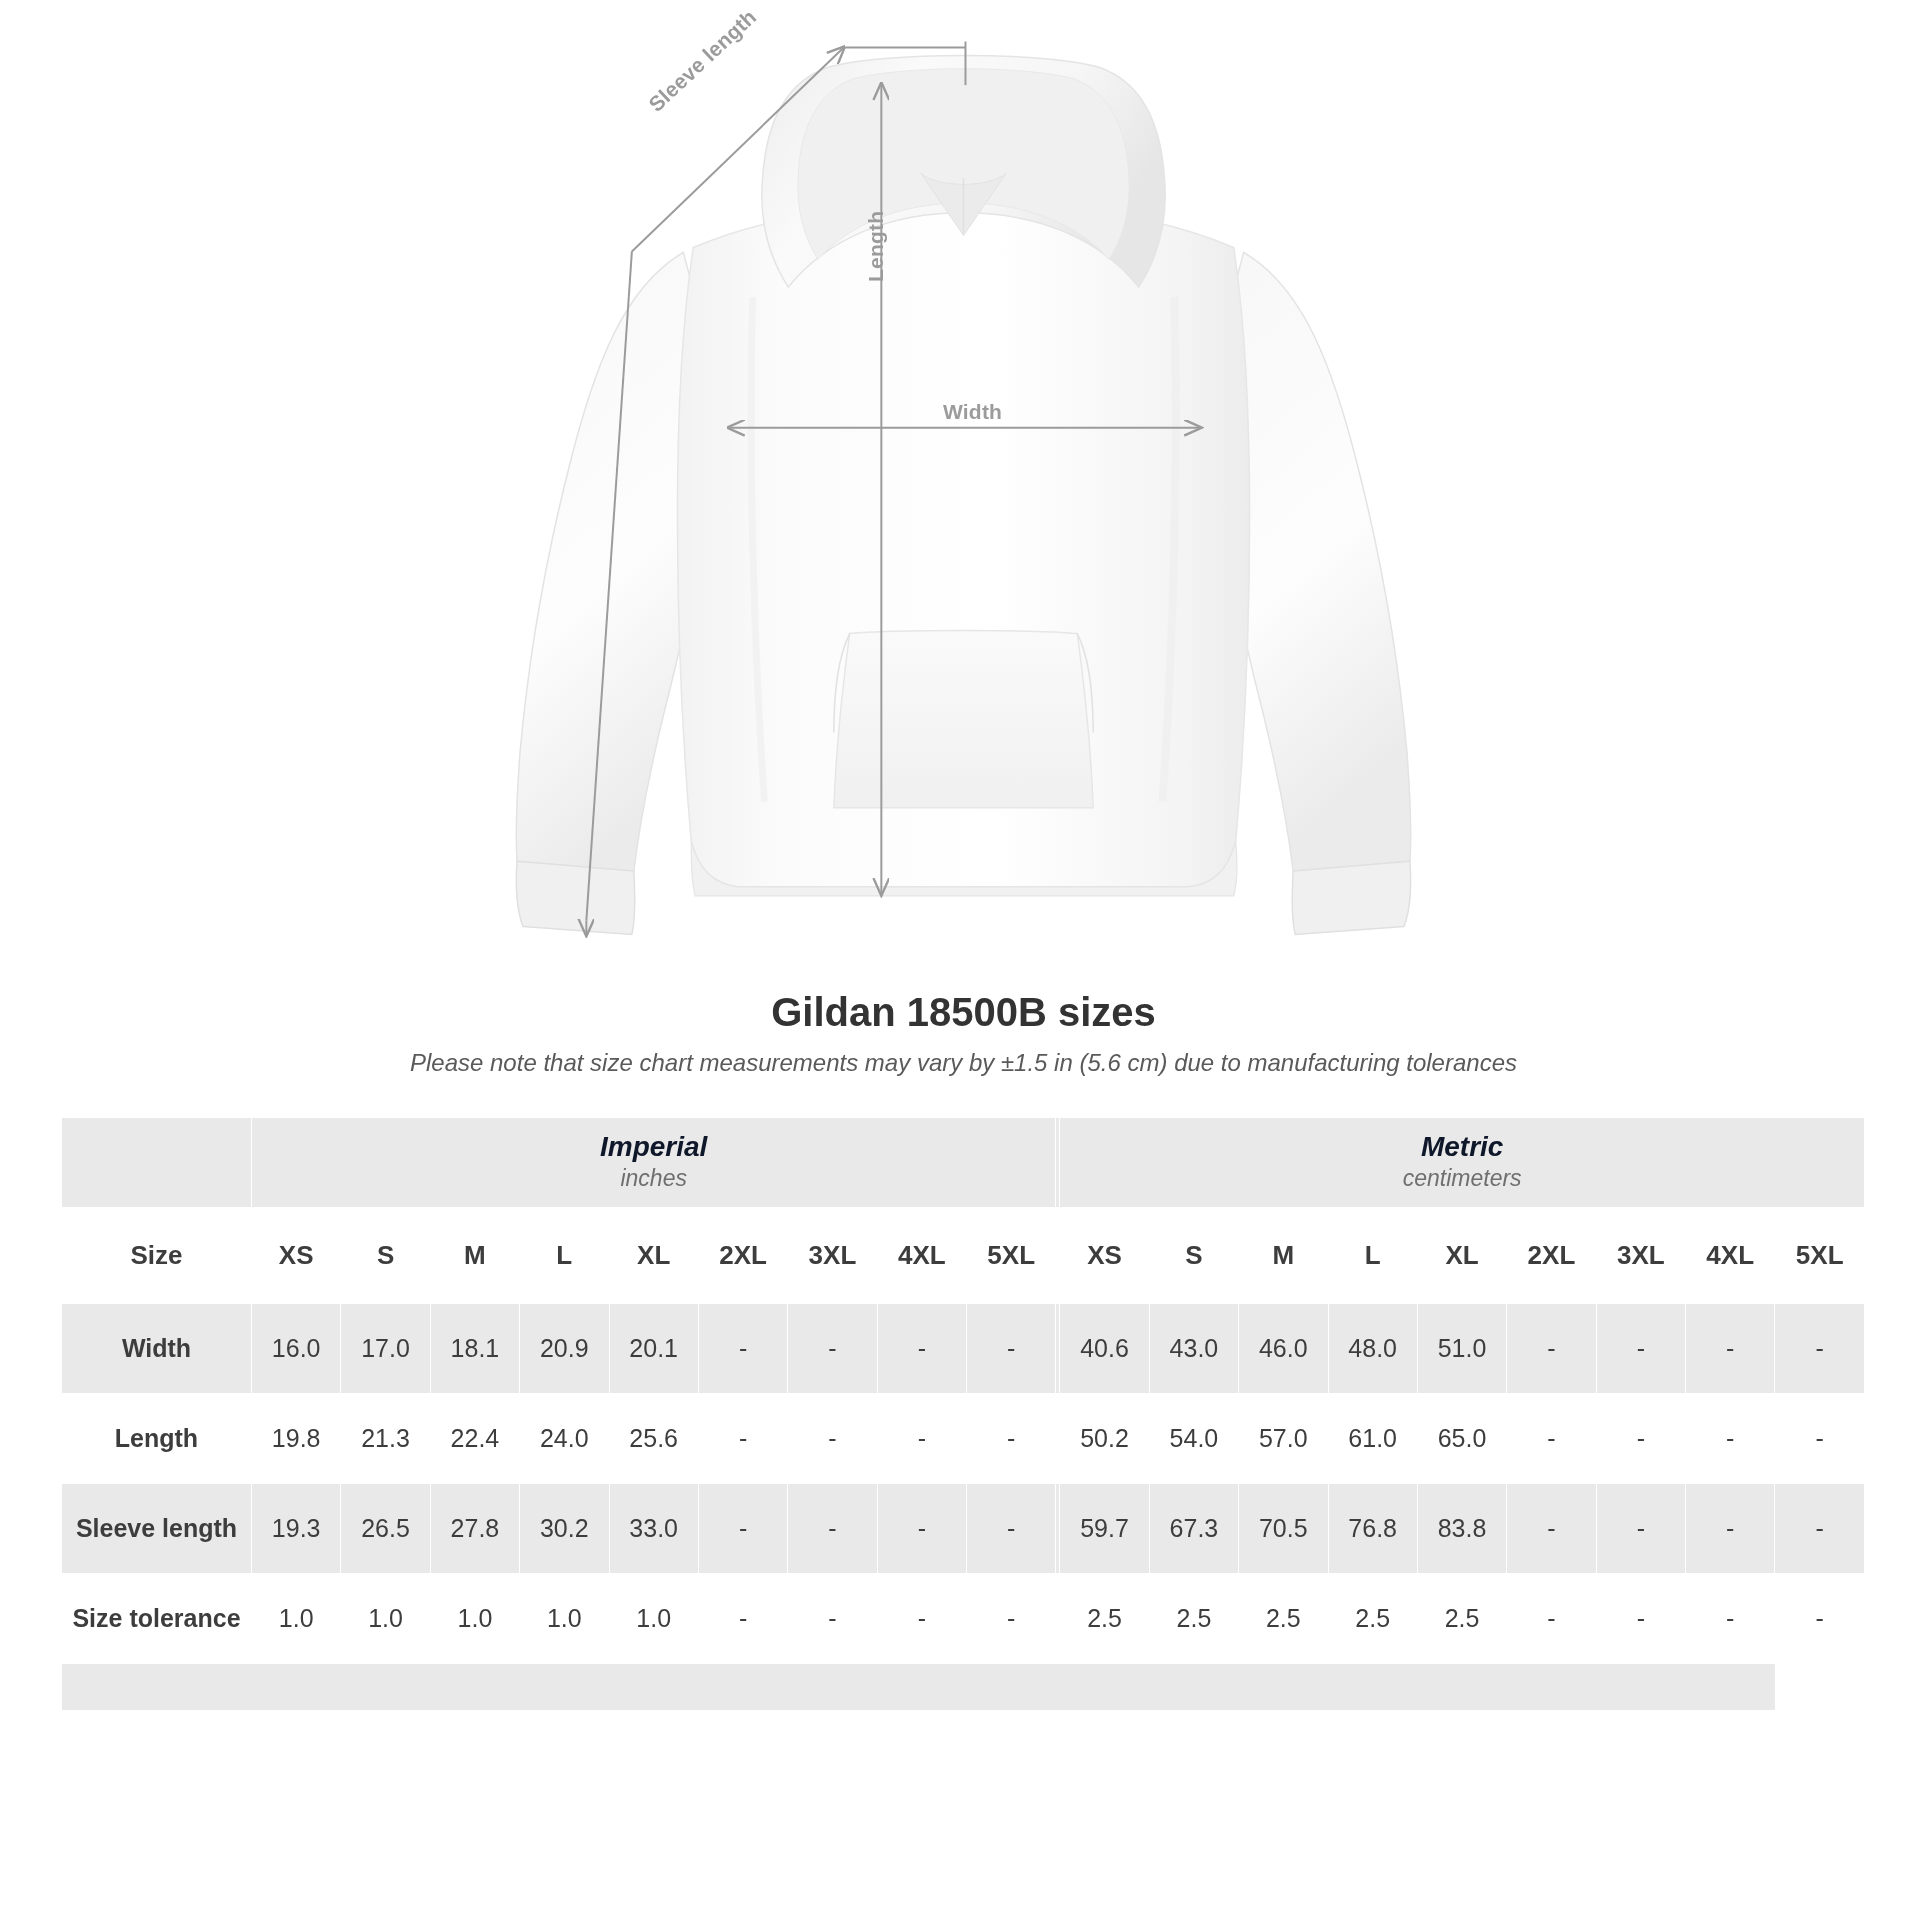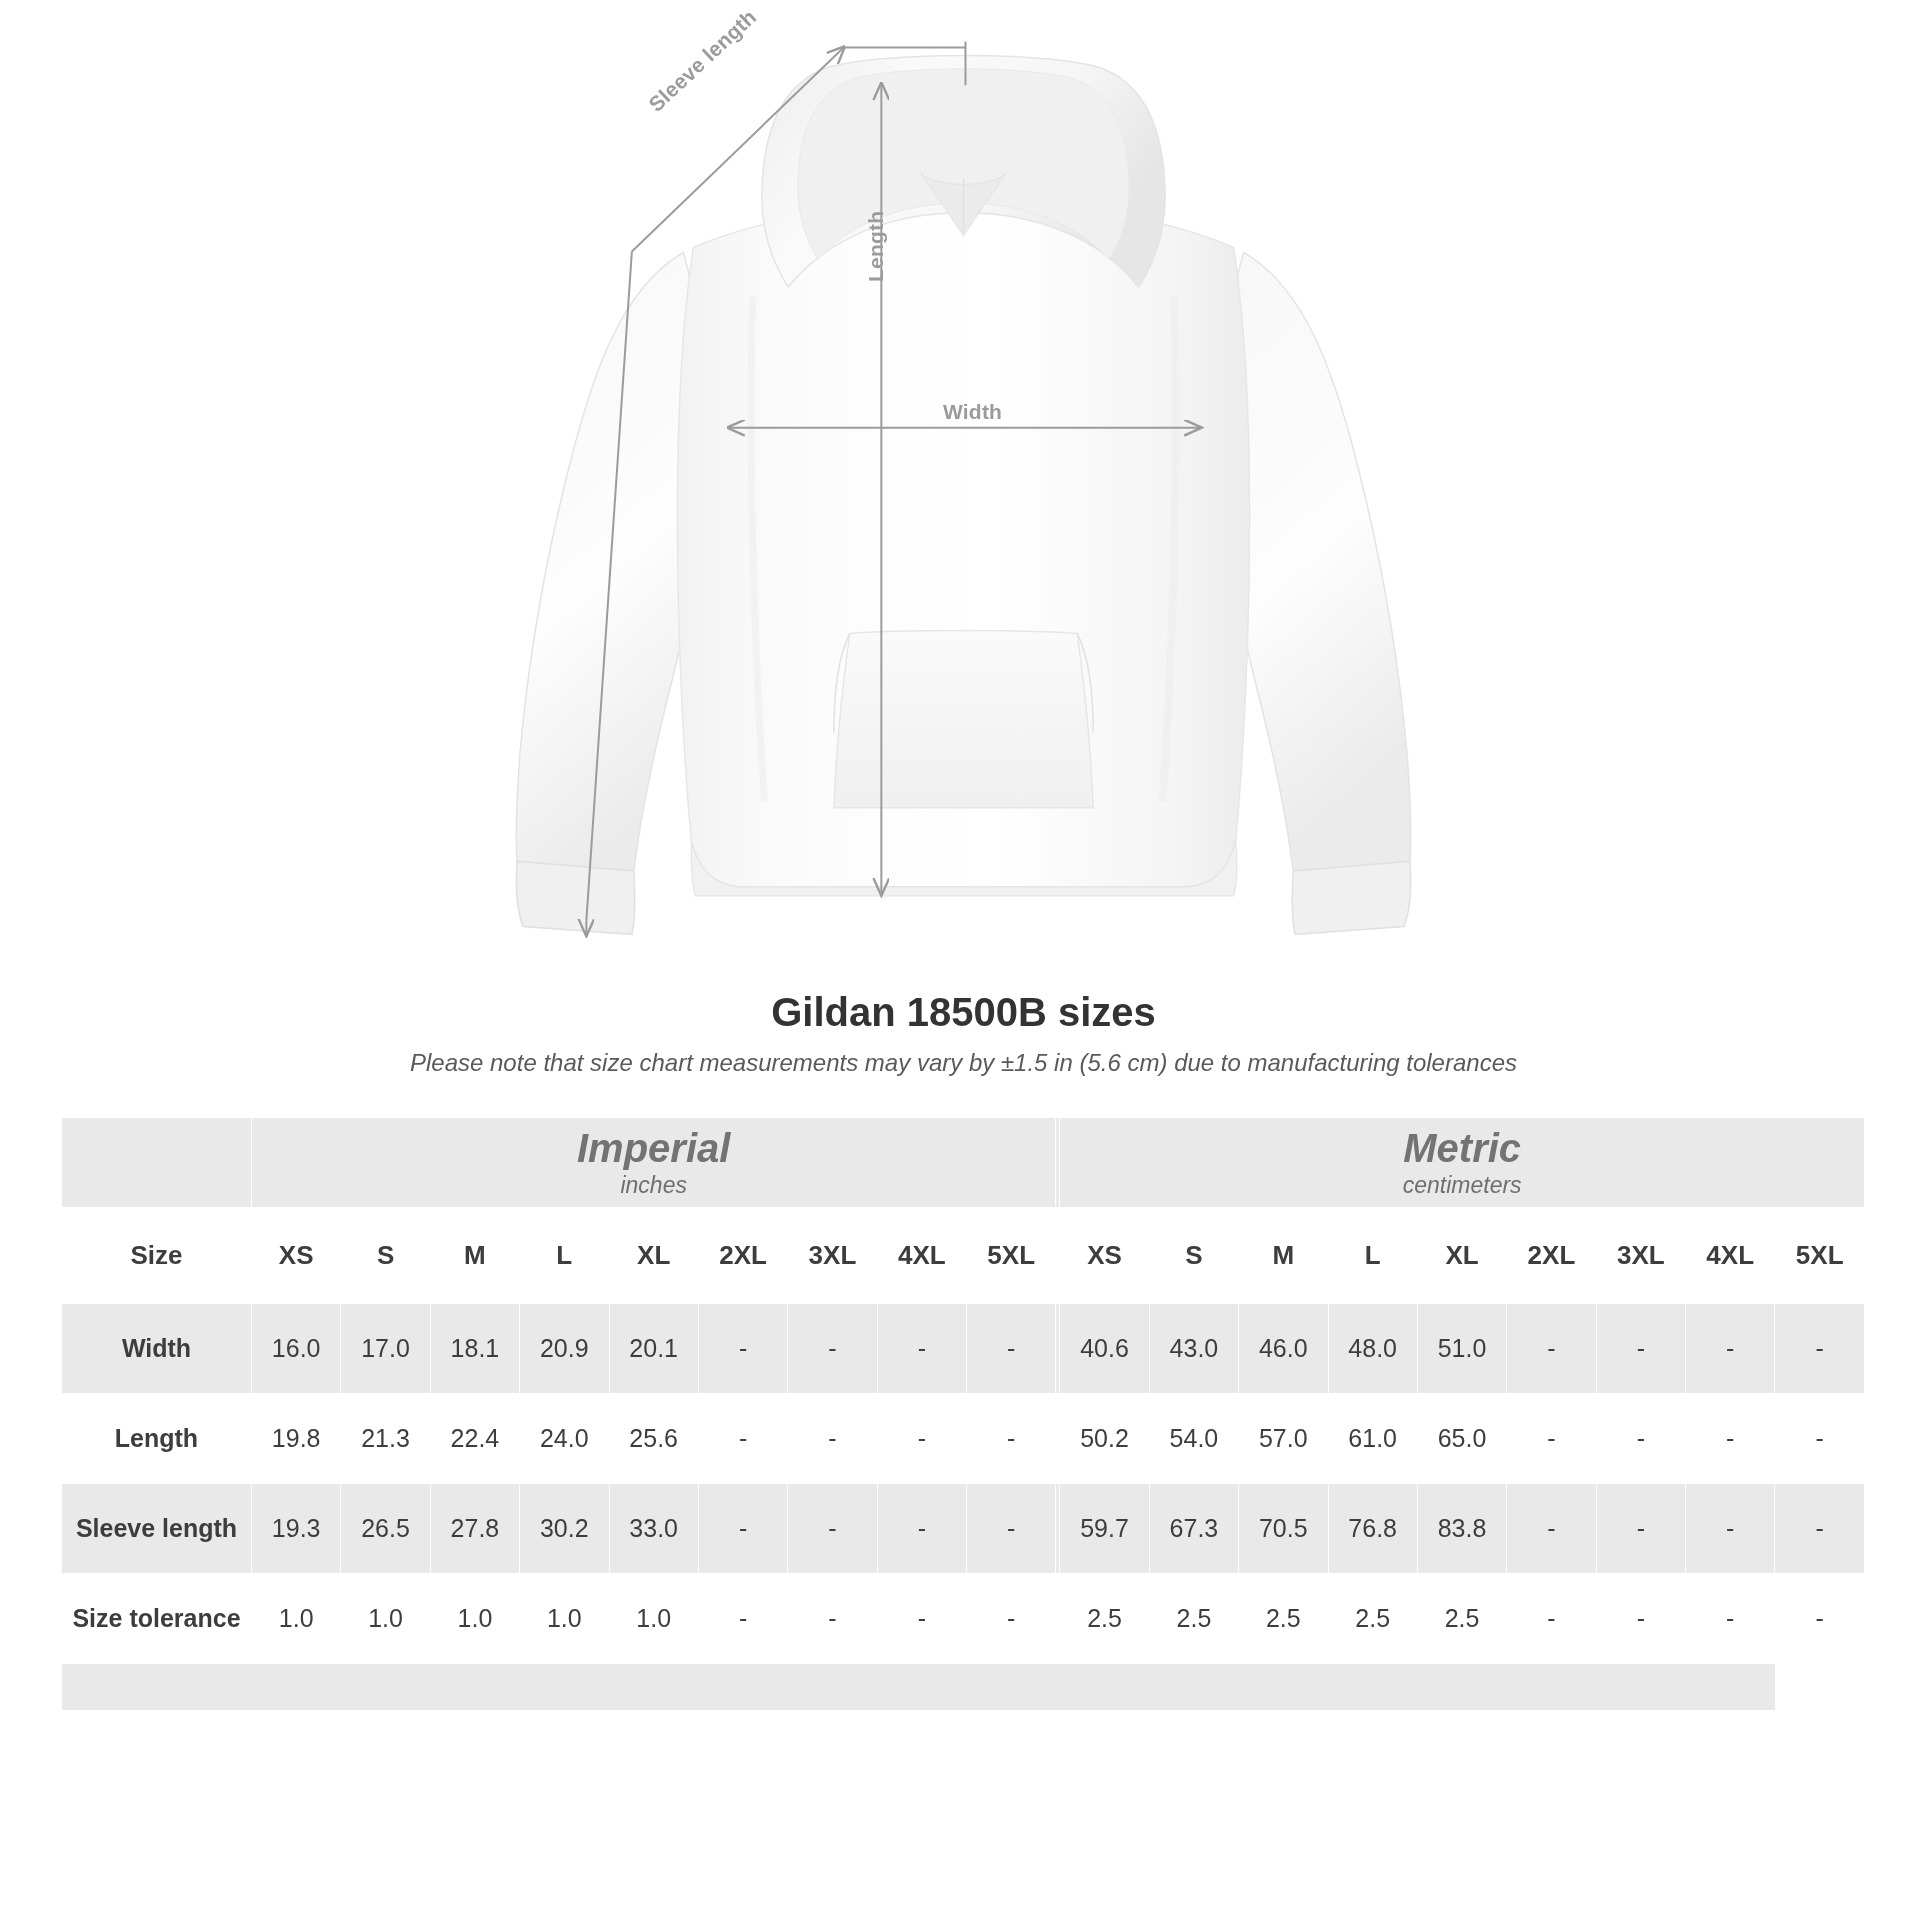--- a/index.html
+++ b/index.html
@@ -79,24 +79,24 @@
     color: #3d3d3d;
     padding: 0;
     height: 89px;
   }
   .unit-header td {
     background: #e9e9e9;
     height: 123px;
     border: none;
   }
   .unit-name {
-    font-size: 40px;
+    font-size: 28px;
     font-weight: bold;
     font-style: italic;
-    color: #737373;
+    color: #0f172a;
     line-height: 1.15;
   }
   .unit-sub {
     font-size: 23px;
     font-style: italic;
     color: #6f6f6f;
     line-height: 1.3;
     text-align: center;
   }
   .row-head {

